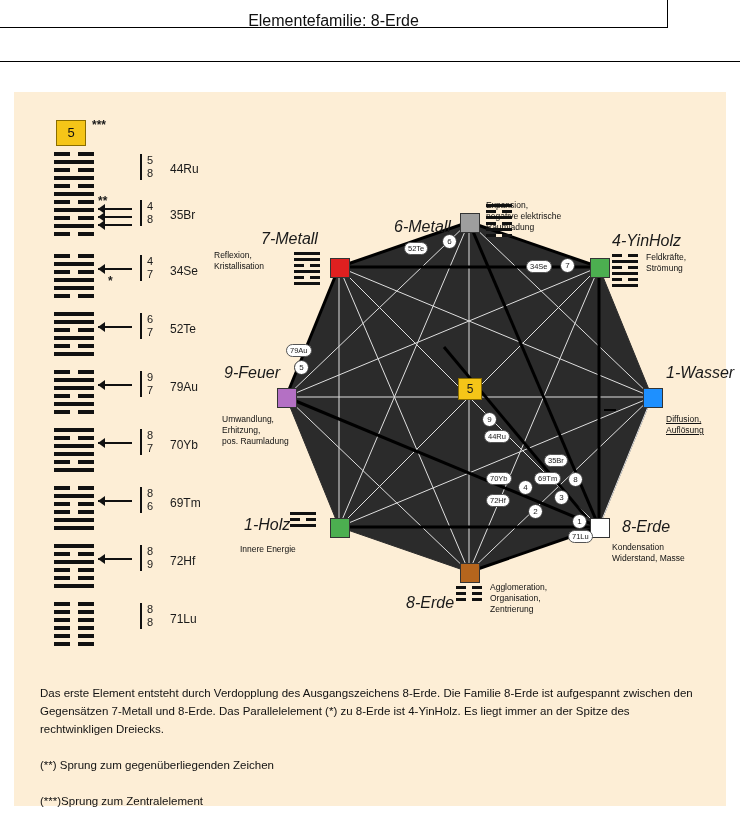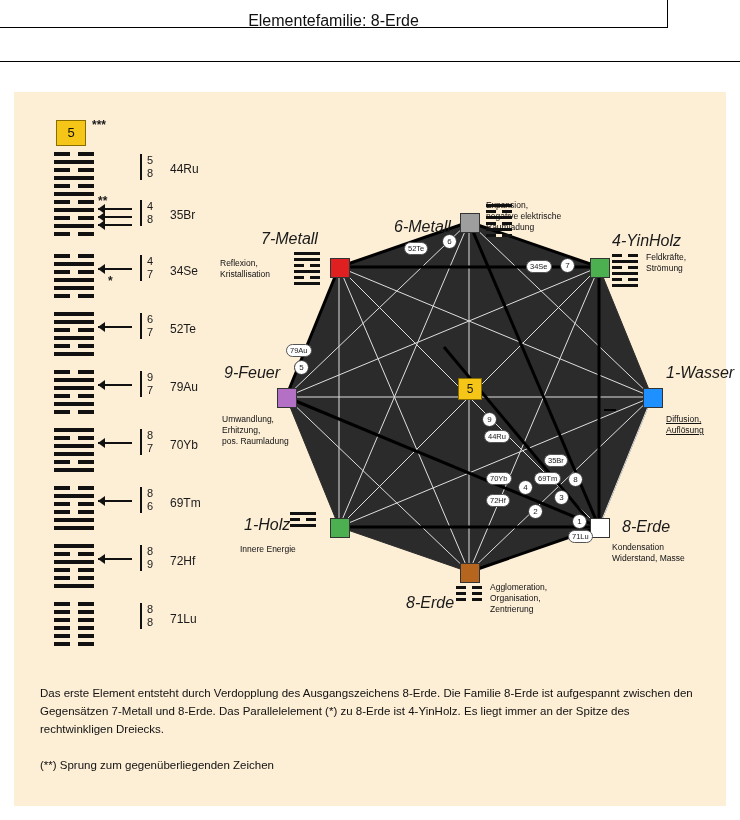--- a/index.html
+++ b/index.html
@@ -278,21 +278,21 @@
     <div class="node" style="left:136px;top:116px;background:#e02020;"></div>
     <div class="nlabel" style="left:67px;top:88px;">7-Metall</div>
     <div class="mini" style="left:100px;top:110px;">
       <div class="ml"></div>
         <div class="ml"></div>
         <div class="ml broken"></div>
       <div class="ml"></div>
         <div class="ml broken"></div>
         <div class="ml"></div>
     </div>
-    <div class="ndesc" style="left:26px;top:108px;margin-top:8px;">Reflexion,<br>Kristallisation</div>
+    <div class="ndesc" style="left:20px;top:108px;">Reflexion,<br>Kristallisation</div>
 
     <div class="node" style="left:396px;top:116px;background:#4caf50;"></div>
     <div class="nlabel" style="left:418px;top:90px;">4-YinHolz</div>
     <div class="mini" style="left:418px;top:112px;">
       <div class="ml broken"></div>
         <div class="ml"></div>
         <div class="ml broken"></div>
       <div class="ml"></div>
         <div class="ml broken"></div>
         <div class="ml"></div>
@@ -356,15 +356,16 @@
 
     <div class="circ" style="left:334px;top:362px;">2</div>
 
     <div class="circ" style="left:378px;top:372px;">1</div>
     <div class="tag" style="left:374px;top:388px;">71Lu</div>
   </div>
 
   <div class="footer">
     <p>Das erste Element entsteht durch Verdopplung des Ausgangszeichens 8-Erde. Die Familie 8-Erde ist aufgespannt zwischen den Gegensätzen 7-Metall und 8-Erde. Das Parallelelement (*) zu 8-Erde ist 4-YinHolz. Es liegt immer an der Spitze des rechtwinkligen Dreiecks.</p>
     <p>(**) Sprung zum gegenüberliegenden Zeichen</p>
+    <p>(***)Sprung zum Zentralelement</p>
   </div>
 
 </div>
 
 </body></html>

